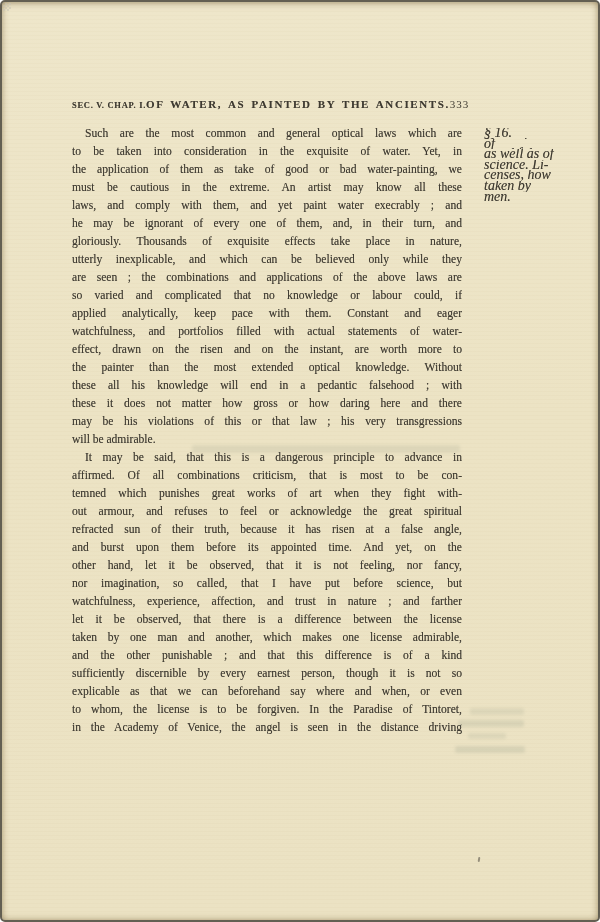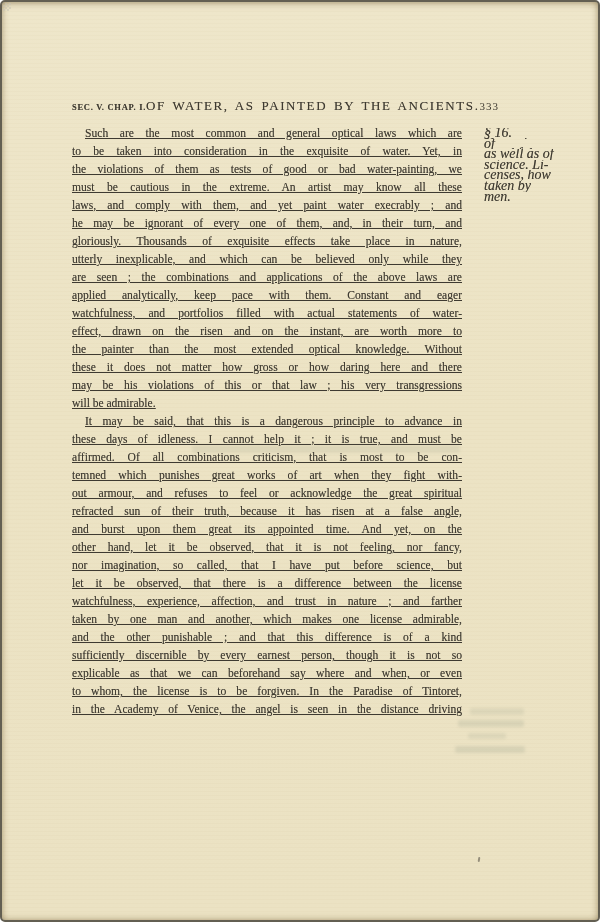--- a/index.html
+++ b/index.html
@@ -27,34 +27,34 @@
     position: absolute;
     top: 96px; left: 70px; width: 390px;
     display: flex; justify-content: space-between; align-items: baseline;
     white-space: nowrap;
   }
   .runner {
     font-size: 8.5px; letter-spacing: 0.7px; font-weight: bold;
     text-shadow: 0 0 0.5px rgba(62,58,49,0.45);
   }
   .htitle {
-    font-size: 13px; letter-spacing: 1.6px; word-spacing: 2px; font-weight: normal;
+    font-size: 11px; letter-spacing: 1.6px; word-spacing: 2px; font-weight: bold;
     text-shadow: 0 0 0.5px rgba(62,58,49,0.45);
   }
   .pagenum { font-size: 11px; letter-spacing: 1px; }
   .body-text {
     position: absolute;
     top: 123px; left: 70px; width: 390px;
     font-size: 11.6px; line-height: 18px;
     word-spacing: -0.2px;
     text-shadow: 0 0 0.45px rgba(62,58,49,0.5);
   }
   .tline {
     text-align: justify; text-align-last: justify;
-    height: 18px; overflow: hidden; text-decoration: underline;
+    height: 18px; overflow: hidden;
   }
   .para .tline:first-child { text-indent: 13px; }
   .para .tline-last { text-align-last: left; }
   .para.flow .tline-last { text-align-last: justify; }
   .margin-note {
     position: absolute;
     top: 126px; left: 482px; width: 76px;
     font-size: 14px; line-height: 10.6px;
     text-shadow: 0 0 0.4px rgba(62,58,49,0.5);
     font-style: italic;
@@ -97,47 +97,48 @@
   <div class="header">
     <span class="runner">SEC. V. CHAP. I.</span>
     <span class="htitle">OF WATER, AS PAINTED BY THE ANCIENTS.</span>
     <span class="pagenum">333</span>
   </div>
 
   <div class="body-text">
     <div class="para">
         <div class="tline">Such are the most common and general optical laws which are</div>
         <div class="tline">to be taken into consideration in the exquisite of water.  Yet, in</div>
-        <div class="tline">the violations of them as tests of good or bad water-painting, we</div>
+        <div class="tline">the application of them as take of good or bad water-painting, we</div>
         <div class="tline">must be cautious in the extreme.  An artist may know all these</div>
         <div class="tline">laws, and comply with them, and yet paint water execrably ; and</div>
         <div class="tline">he may be ignorant of every one of them, and, in their turn, and</div>
         <div class="tline">gloriously.  Thousands of exquisite effects take place in nature,</div>
         <div class="tline">utterly inexplicable, and which can be believed only while they</div>
         <div class="tline">are seen ; the combinations and applications of the above laws are</div>
+        <div class="tline">so varied and complicated that no knowledge or labour could, if</div>
         <div class="tline">applied analytically, keep pace with them.  Constant and eager</div>
         <div class="tline">watchfulness, and portfolios filled with actual statements of water-</div>
         <div class="tline">effect, drawn on the risen and on the instant, are worth more to</div>
         <div class="tline">the painter than the most extended optical knowledge.  Without</div>
+        <div class="tline">these all his knowledge will end in a pedantic falsehood ; with</div>
         <div class="tline">these it does not matter how gross or how daring here and there</div>
         <div class="tline">may be his violations of this or that law ; his very transgressions</div>
         <div class="tline tline-last">will be admirable.</div>
       </div>
     <div class="para flow">
         <div class="tline">It may be said, that this is a dangerous principle to advance in</div>
-        <div class="tline">these days of idleness.  I cannot help it ; it is true, and must be</div>
         <div class="tline">affirmed.  Of all combinations criticism, that is most to be con-</div>
         <div class="tline">temned which punishes great works of art when they fight with-</div>
         <div class="tline">out armour, and refuses to feel or acknowledge the great spiritual</div>
         <div class="tline">refracted sun of their truth, because it has risen at a false angle,</div>
-        <div class="tline">and burst upon them great its appointed time.  And yet, on the</div>
+        <div class="tline">and burst upon them before its appointed time.  And yet, on the</div>
         <div class="tline">other hand, let it be observed, that it is not feeling, nor fancy,</div>
         <div class="tline">nor imagination, so called, that I have put before science, but</div>
+        <div class="tline">watchfulness, experience, affection, and trust in nature ; and farther</div>
         <div class="tline">let it be observed, that there is a difference between the license</div>
-        <div class="tline">watchfulness, experience, affection, and trust in nature ; and farther</div>
         <div class="tline">taken by one man and another, which makes one license admirable,</div>
         <div class="tline">and the other punishable ; and that this difference is of a kind</div>
         <div class="tline">sufficiently discernible by every earnest person, though it is not so</div>
         <div class="tline">explicable as that we can beforehand say where and when, or even</div>
         <div class="tline">to whom, the license is to be forgiven.  In the Paradise of Tintoret,</div>
         <div class="tline tline-last">in the Academy of Venice, the angel is seen in the distance driving</div>
       </div>
   </div>
 
   <div class="margin-note">

